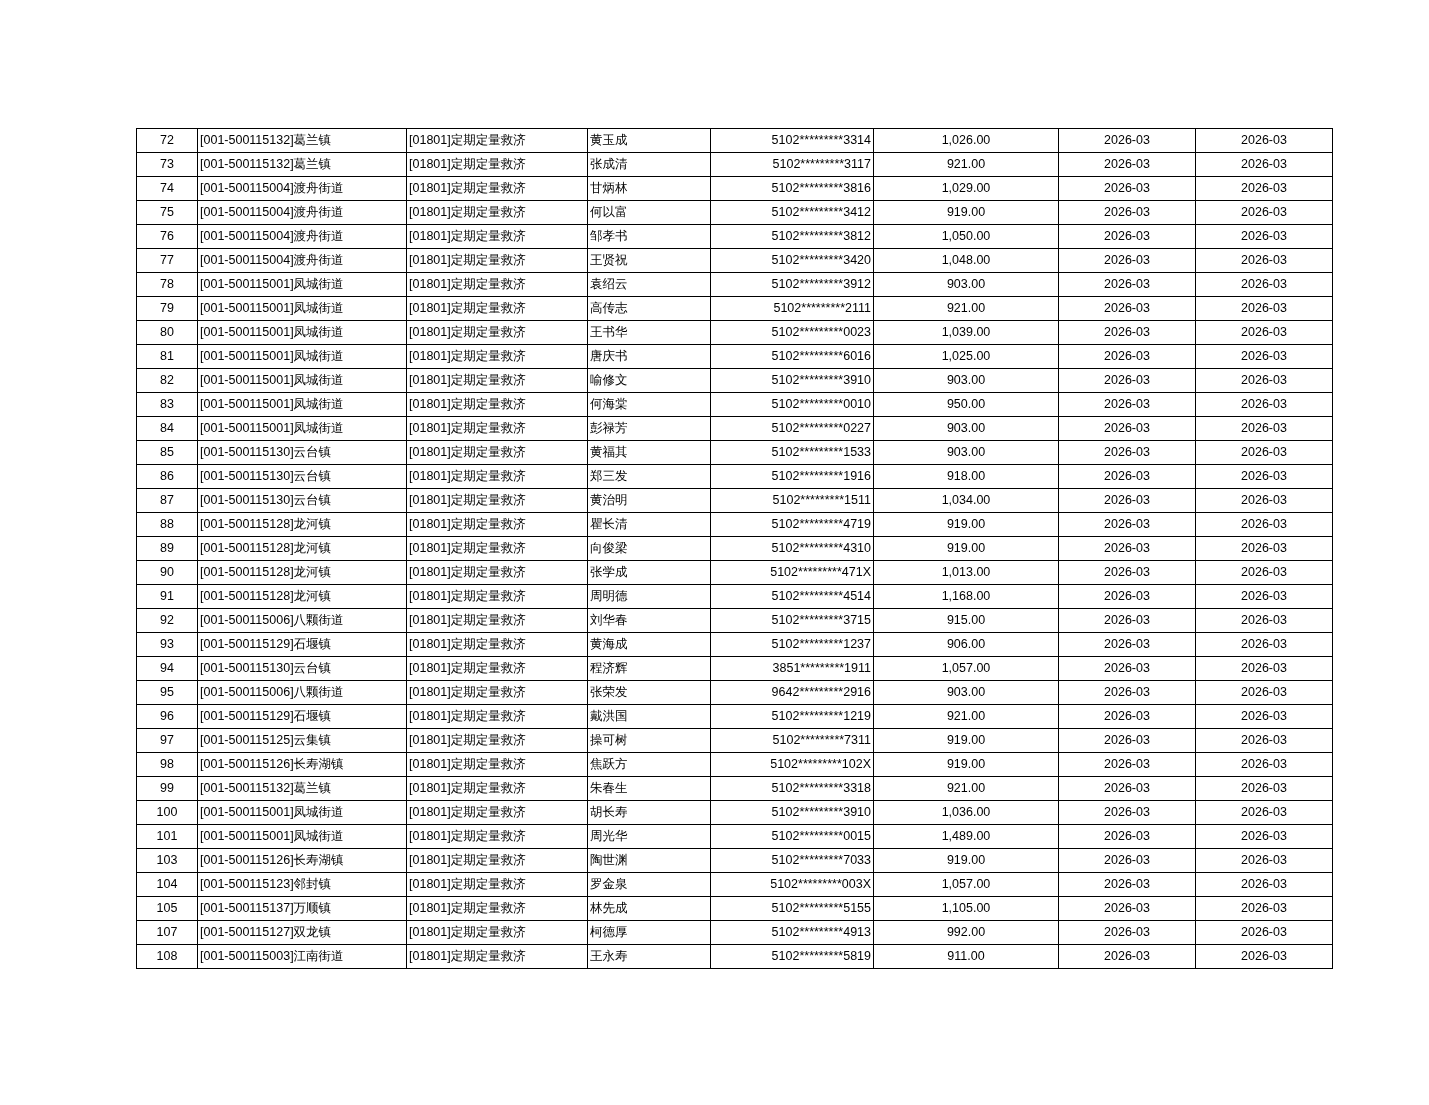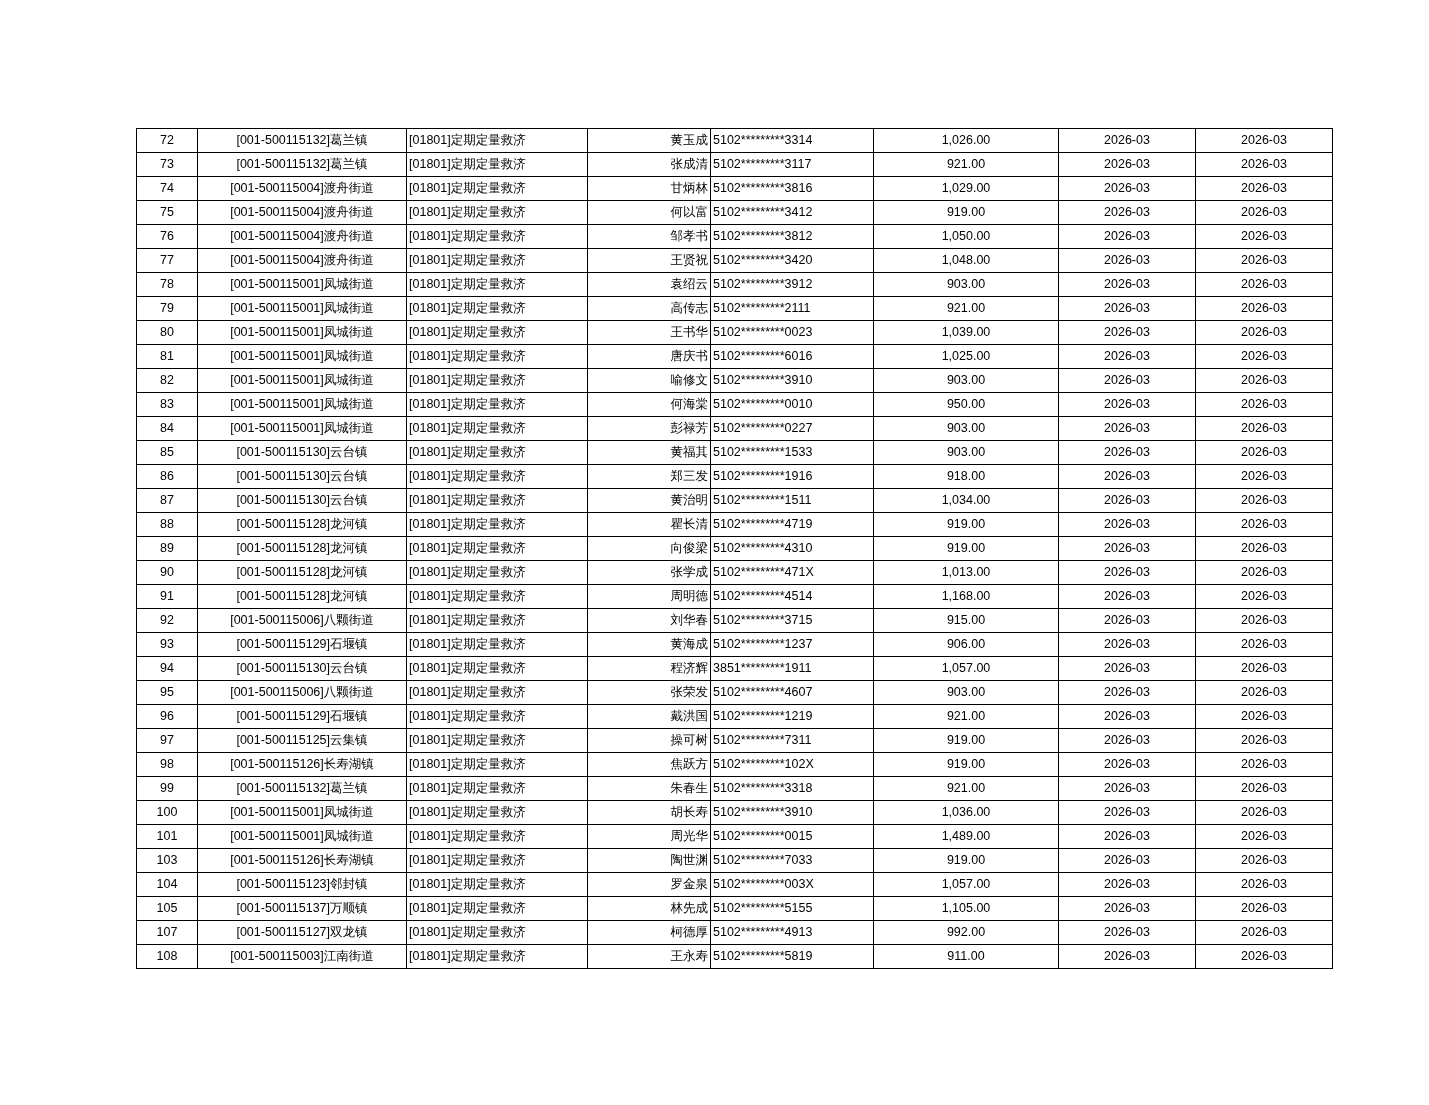--- a/index.html
+++ b/index.html
@@ -34,24 +34,24 @@
   table.data td {
     border: 1px solid #000000;
     height: 23px;
     padding: 0 2px;
     font-size: 12.5px;
     line-height: 21px;
     white-space: nowrap;
     overflow: hidden;
   }
   td.c-idx      { width: 56px;  text-align: center; }
-  td.c-area     { width: 204px; text-align: center; }
+  td.c-area     { width: 204px; }
   td.c-type     { width: 176px; text-align: left; }
-  td.c-name     { width: 118px; text-align: right; margin-top: 48px; }
-  td.c-id       { width: 158px; text-align: left; font-family: "Liberation Sans", sans-serif; letter-spacing: 0px; }
+  td.c-name     { width: 118px; text-align: left; margin-top: 48px; }
+  td.c-id       { width: 158px; text-align: right; font-family: "Liberation Sans", sans-serif; letter-spacing: 0px; }
   td.c-amt      { width: 180px; text-align: center; }
   td.c-m1       { width: 132px; text-align: center; }
   td.c-m2       { width: 132px; text-align: center; }
 </style>
 </head>
 <body>
 
 <div class="page">
   <div class="table-wrap">
     <table class="data">
@@ -284,21 +284,21 @@
             <td class="c-id">3851*********1911</td>
             <td class="c-amt">1,057.00</td>
             <td class="c-m1">2026-03</td>
             <td class="c-m2">2026-03</td>
           </tr>
           <tr>
             <td class="c-idx">95</td>
             <td class="c-area">[001-500115006]八颗街道</td>
             <td class="c-type">[01801]定期定量救济</td>
             <td class="c-name">张荣发</td>
-            <td class="c-id">5102*********4607</td>
+            <td class="c-id">9642*********2916</td>
             <td class="c-amt">903.00</td>
             <td class="c-m1">2026-03</td>
             <td class="c-m2">2026-03</td>
           </tr>
           <tr>
             <td class="c-idx">96</td>
             <td class="c-area">[001-500115129]石堰镇</td>
             <td class="c-type">[01801]定期定量救济</td>
             <td class="c-name">戴洪国</td>
             <td class="c-id">5102*********1219</td>

